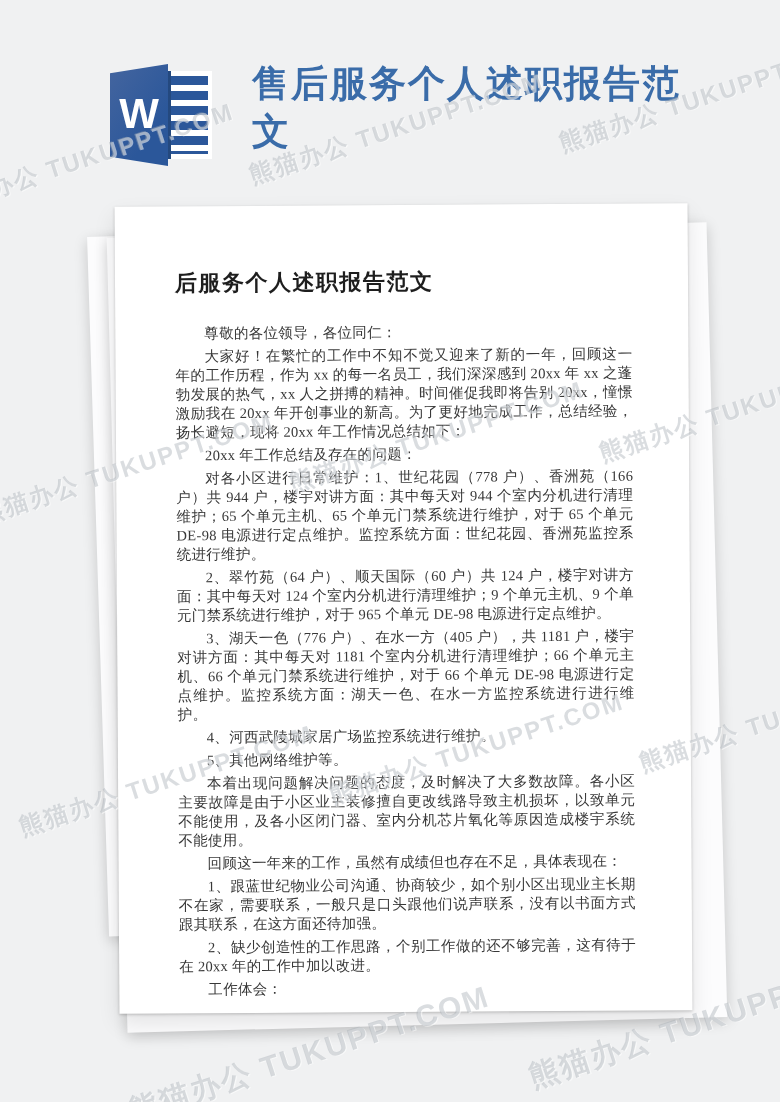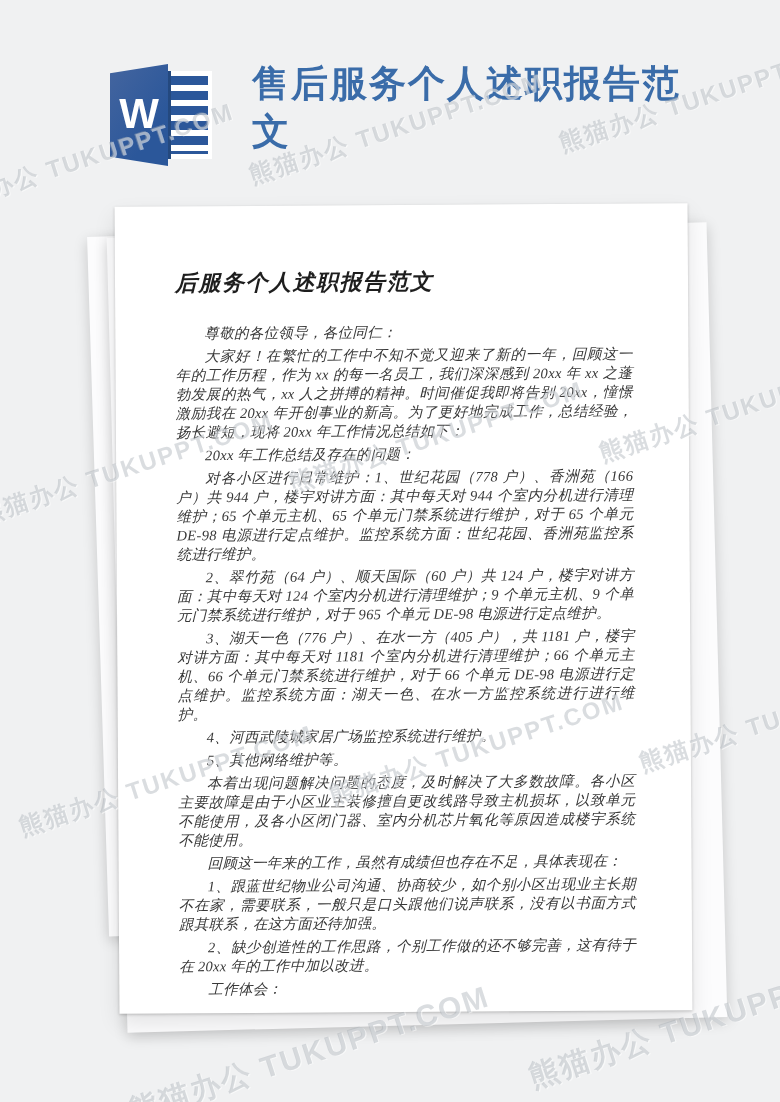--- a/index.html
+++ b/index.html
@@ -35,21 +35,21 @@
     font-family:"Liberation Sans",sans-serif;
     transform:translateY(-1px);
   }
   .header-title{
     position:absolute;left:252px;top:60px;width:460px;
     font-size:37px;line-height:48px;font-weight:700;
     letter-spacing:2px;color:#3a6ca9;
   }
 
   
-  .stack{position:absolute;inset:0;z-index:2;font-style:italic;}
+  .stack{position:absolute;inset:0;z-index:2;}
   .page-back{position:absolute;background:#fcfcfd;box-shadow:0 4px 14px rgba(0,0,0,0.18);}
   .page-back.b2{left:98px;top:232px;width:300px;height:700px;transform:rotate(-1.8deg);}
   .page-back.b1{left:117px;top:230px;width:600px;height:795px;transform:rotate(-1.5deg);}
   .page{
     position:absolute;left:117px;top:205px;width:573px;height:807px;
     background:#ffffff;
     box-shadow:0 1px 3px rgba(0,0,0,0.22),0 10px 22px rgba(0,0,0,0.10);
     transform:rotate(-0.35deg);
     overflow:hidden;
     box-sizing:border-box;

